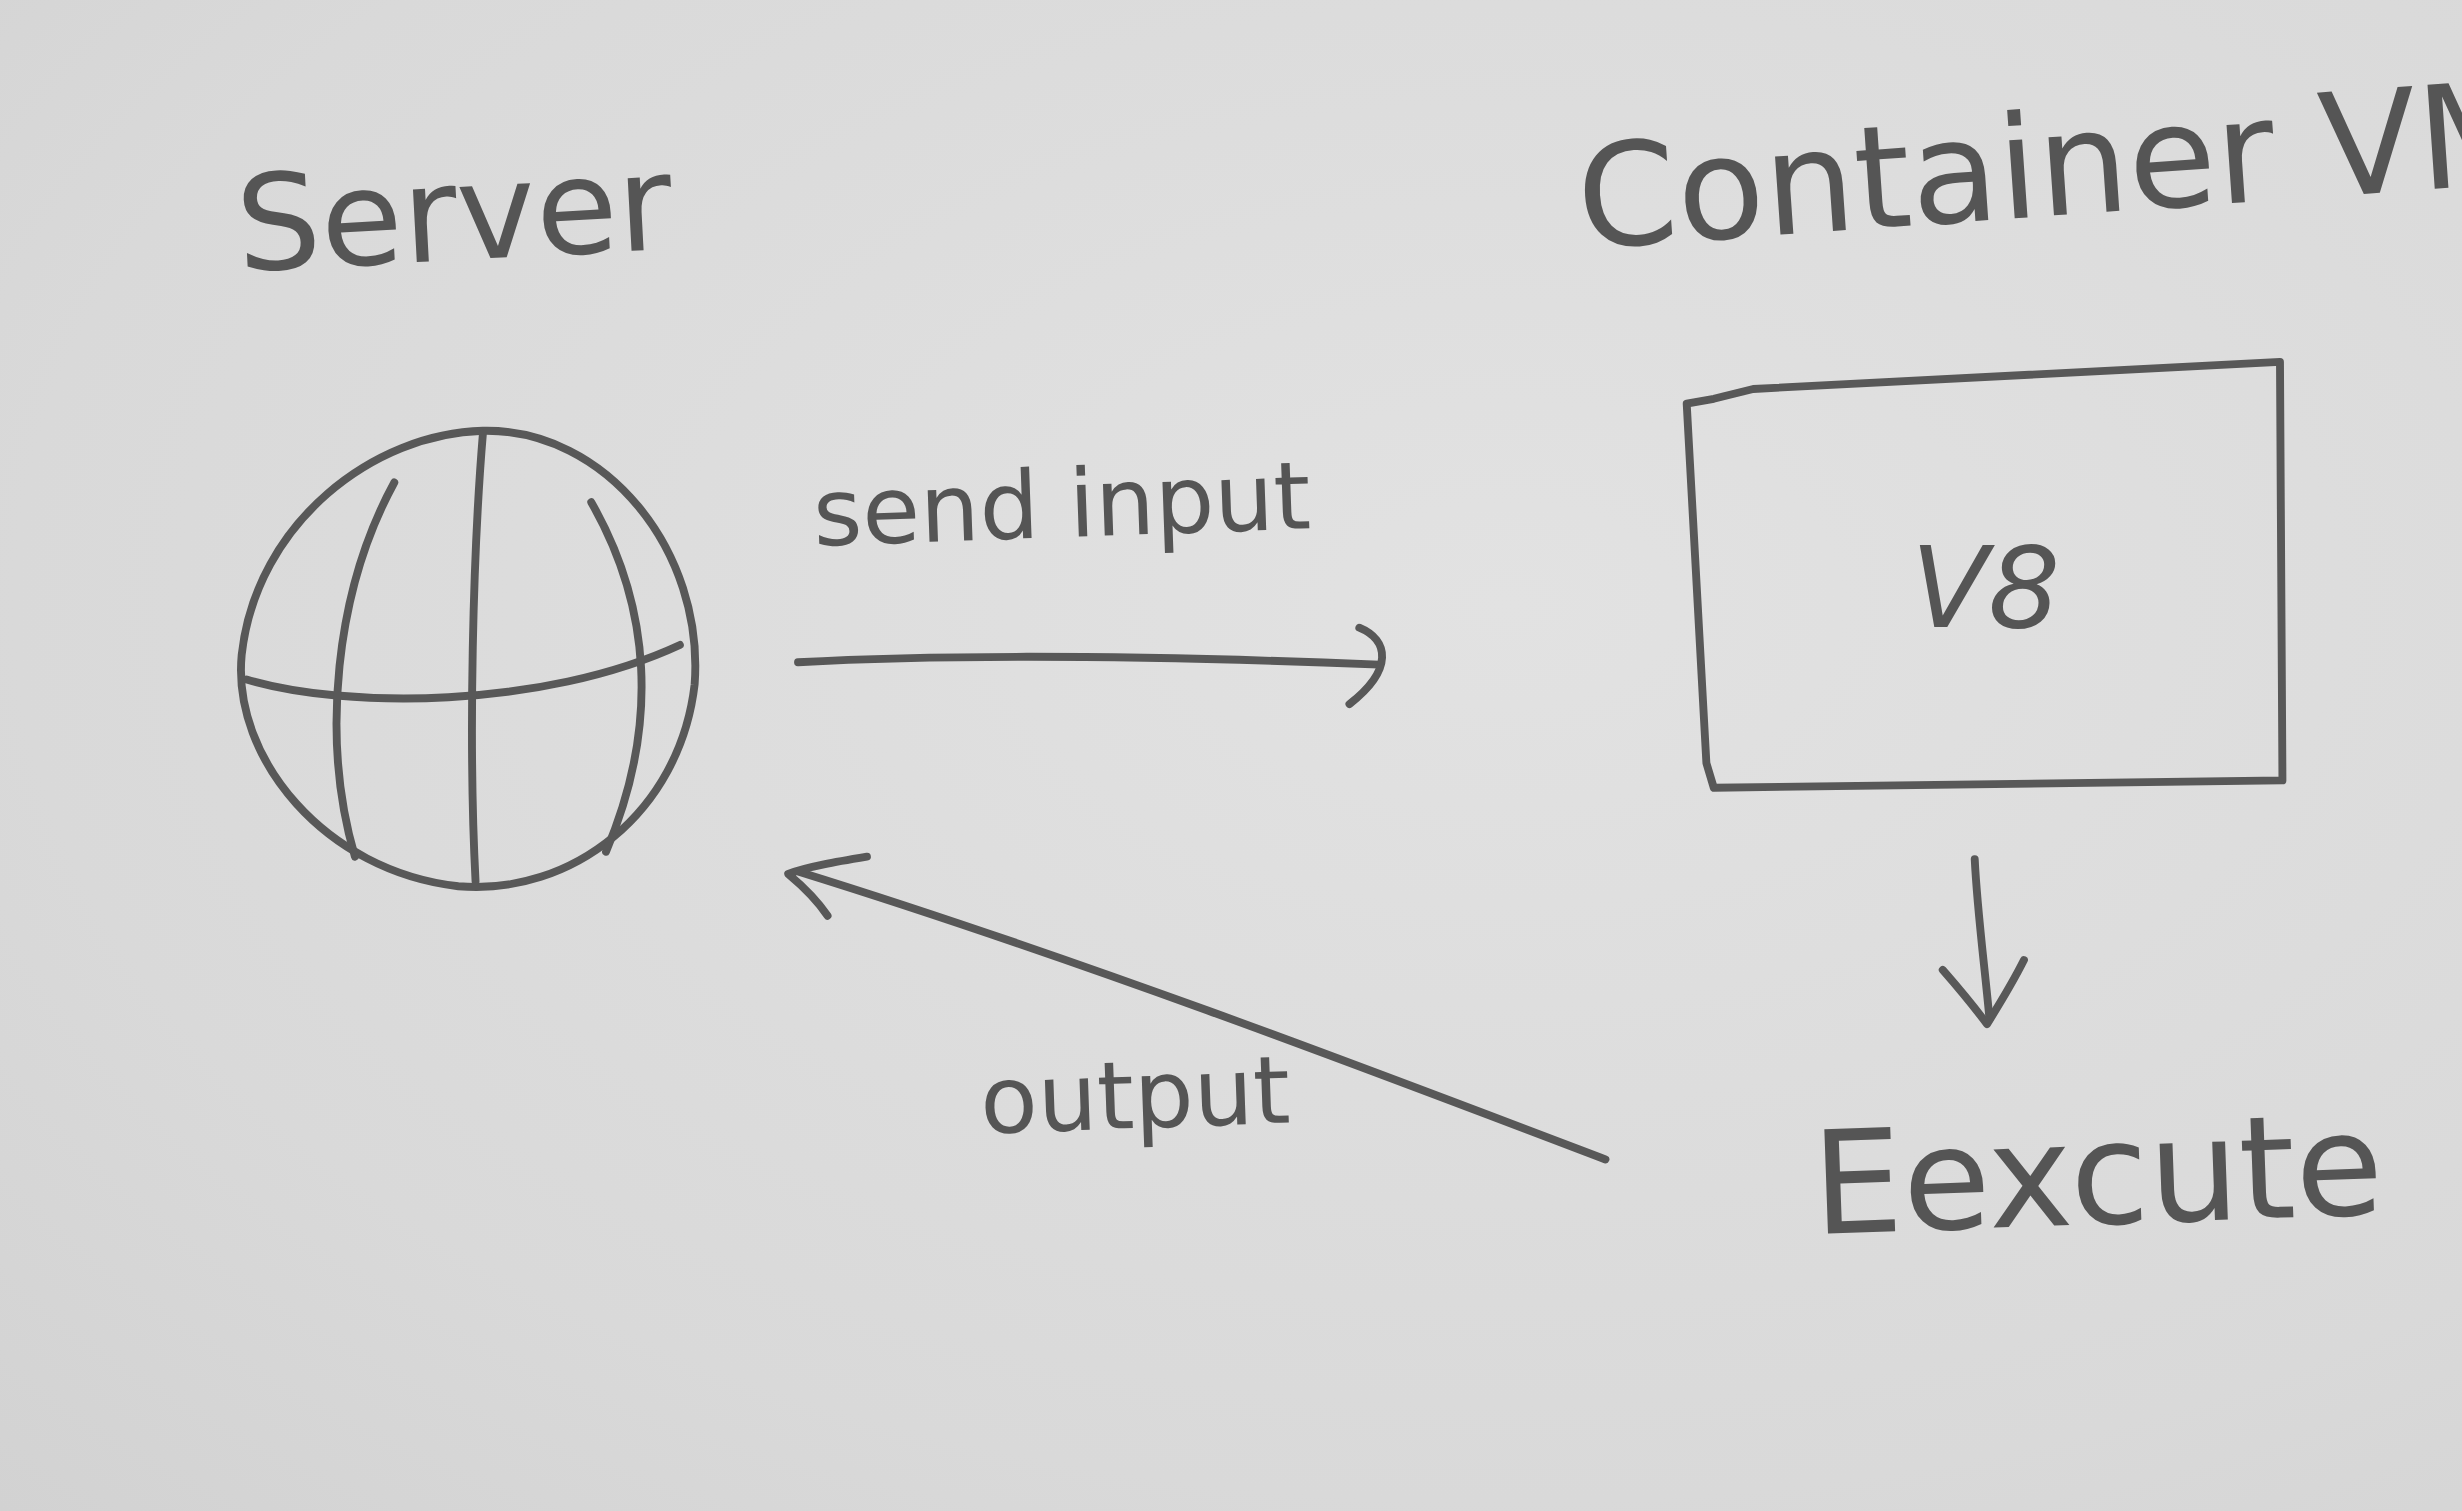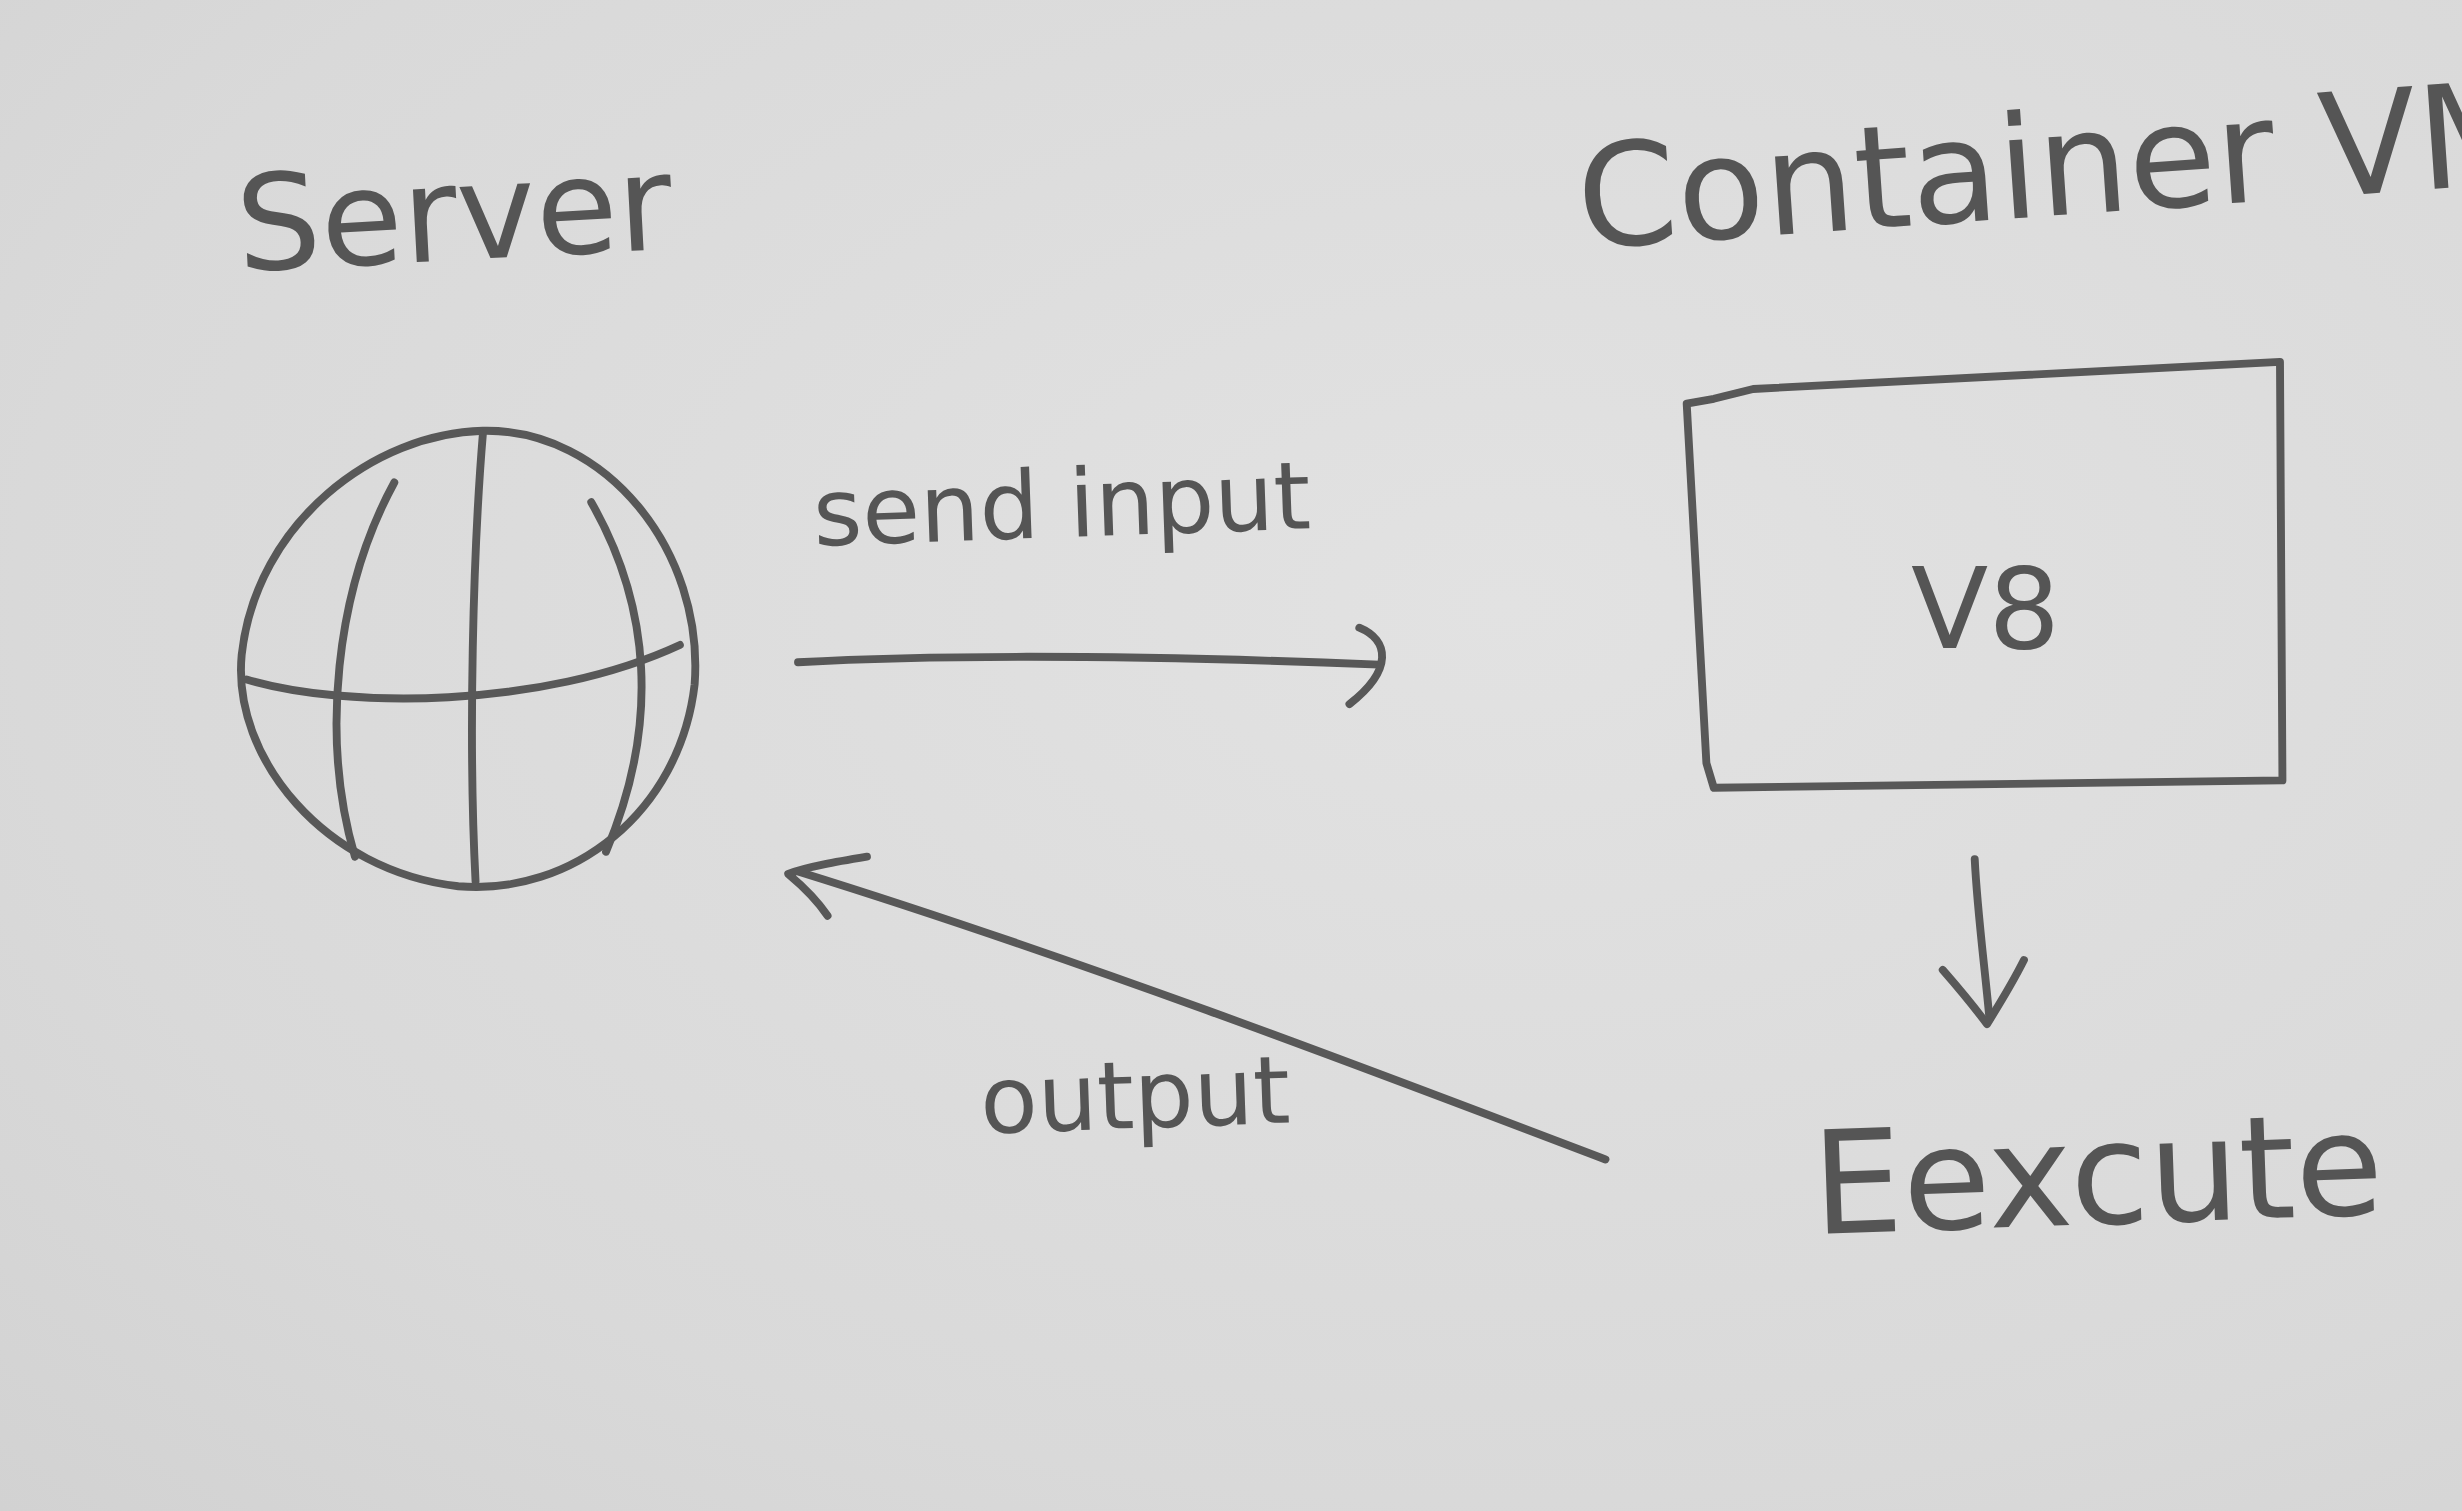--- a/index.html
+++ b/index.html
@@ -14,21 +14,21 @@
   }
   svg.ink { position: absolute; left: 0; top: 0; width: 3014px; height: 1511px; }
   .lbl {
     position: absolute; color: #555555;
     font-family: "DejaVu Sans", sans-serif; white-space: nowrap;
     line-height: 1;
   }
   #lbl-server { left: 236px; top: 148px; font-size: 133px; transform: rotate(-3deg); }
   #lbl-container { left: 1576px; top: 94px; font-size: 143px; transform: rotate(-4deg); }
   #lbl-send { left: 813px; top: 458px; font-size: 94px; transform: rotate(-2deg); }
-  #lbl-v8 { left: 1911px; top: 553px; font-size: 113px; }
+  #lbl-v8 { left: 1911px; top: 532px; font-size: 113px; font-style: italic; }
   #lbl-output { left: 980px; top: 1049px; font-size: 94px; transform: rotate(-2deg); }
   #lbl-execute { left: 1812px; top: 1103px; font-size: 143px; transform: rotate(-2deg); }
 </style>
 </head>
 <body>
 
 <div id="board">
 
   <svg class="ink" viewBox="0 0 6120 3069">
     <g fill="none" stroke="#585858" stroke-width="16" stroke-linecap="round" stroke-linejoin="round">

